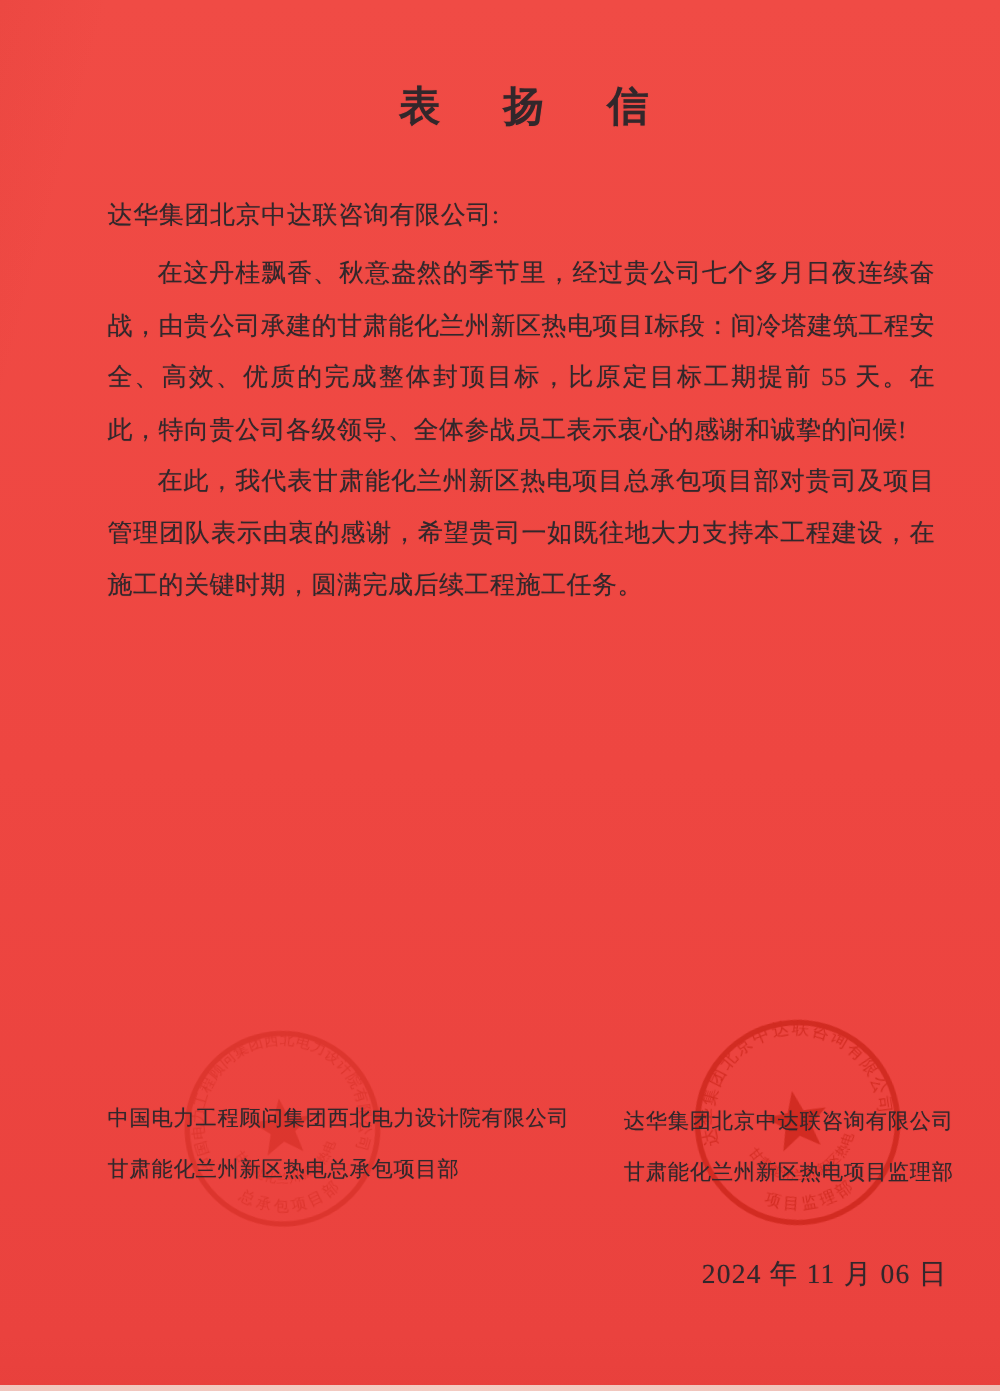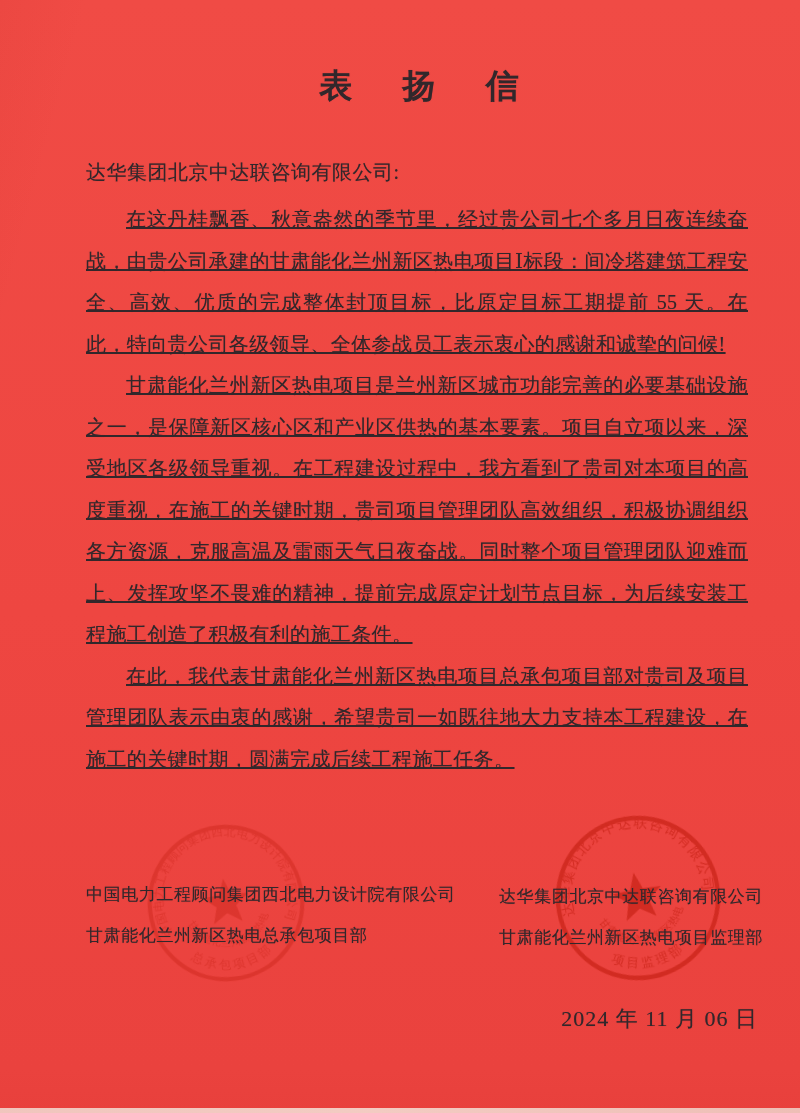--- a/index.html
+++ b/index.html
@@ -38,21 +38,20 @@
   }
   .body-text{
     position:absolute;top:199px;left:86px;width:662px;
   }
   .body-text p{
     margin:0;
     font-size:20px;line-height:41.5px;
     text-align:justify;
     text-indent:2em;
     letter-spacing:0.4px;
-    text-decoration:underline;
   }
   .sig-block{position:absolute;font-size:17px;line-height:41px;letter-spacing:0.6px;z-index:3;}
   .sig-left{top:874px;left:86px;}
   .sig-right{top:876px;left:499px;}
   .date-line{
     position:absolute;top:1006px;right:56px;
     font-size:22px;line-height:26px;
     letter-spacing:1px;
     z-index:3;
   }
@@ -76,21 +75,20 @@
 <body>
 
 <div class="page">
 
   <h1 class="title">表 扬 信</h1>
 
   <div class="salutation">达华集团北京中达联咨询有限公司:</div>
 
   <div class="body-text">
     <p>在这丹桂飘香、秋意盎然的季节里，经过贵公司七个多月日夜连续奋战，由贵公司承建的甘肃能化兰州新区热电项目Ⅰ标段：间冷塔建筑工程安全、高效、优质的完成整体封顶目标，比原定目标工期提前 55 天。在此，特向贵公司各级领导、全体参战员工表示衷心的感谢和诚挚的问候!</p>
-    <p>甘肃能化兰州新区热电项目是兰州新区城市功能完善的必要基础设施之一，是保障新区核心区和产业区供热的基本要素。项目自立项以来，深受地区各级领导重视。在工程建设过程中，我方看到了贵司对本项目的高度重视，在施工的关键时期，贵司项目管理团队高效组织，积极协调组织各方资源，克服高温及雷雨天气日夜奋战。同时整个项目管理团队迎难而上、发挥攻坚不畏难的精神，提前完成原定计划节点目标，为后续安装工程施工创造了积极有利的施工条件。</p>
     <p>在此，我代表甘肃能化兰州新区热电项目总承包项目部对贵司及项目管理团队表示由衷的感谢，希望贵司一如既往地大力支持本工程建设，在施工的关键时期，圆满完成后续工程施工任务。</p>
   </div>
 
   <svg class="seal seal-left" viewBox="0 0 170 170" aria-hidden="true">
     <defs>
       <path id="sl-top" d="M 25,110 A 67,67 0 1 1 145,110"></path>
       <path id="sl-mid" d="M 40.6,96.9 A 46,46 0 0 0 129.4,96.9"></path>
       <path id="sl-bot" d="M 24.4,120 A 70,70 0 0 0 145.6,120"></path>
     </defs>
     <circle cx="85" cy="85" r="81"></circle>

